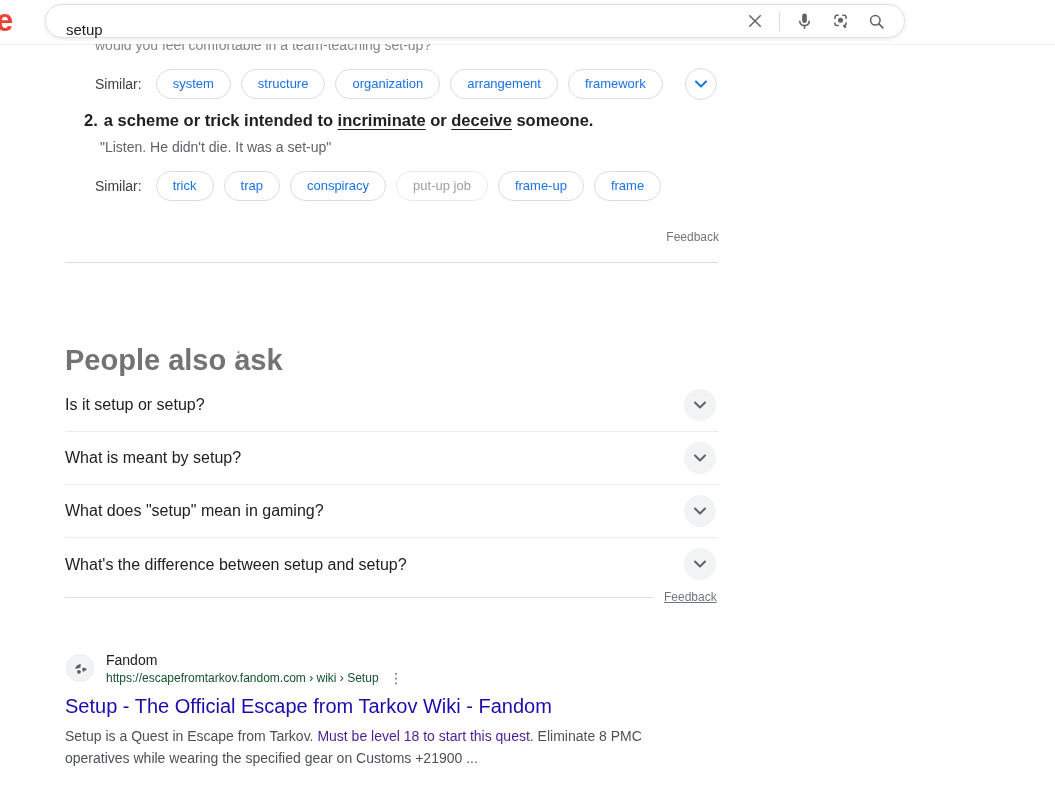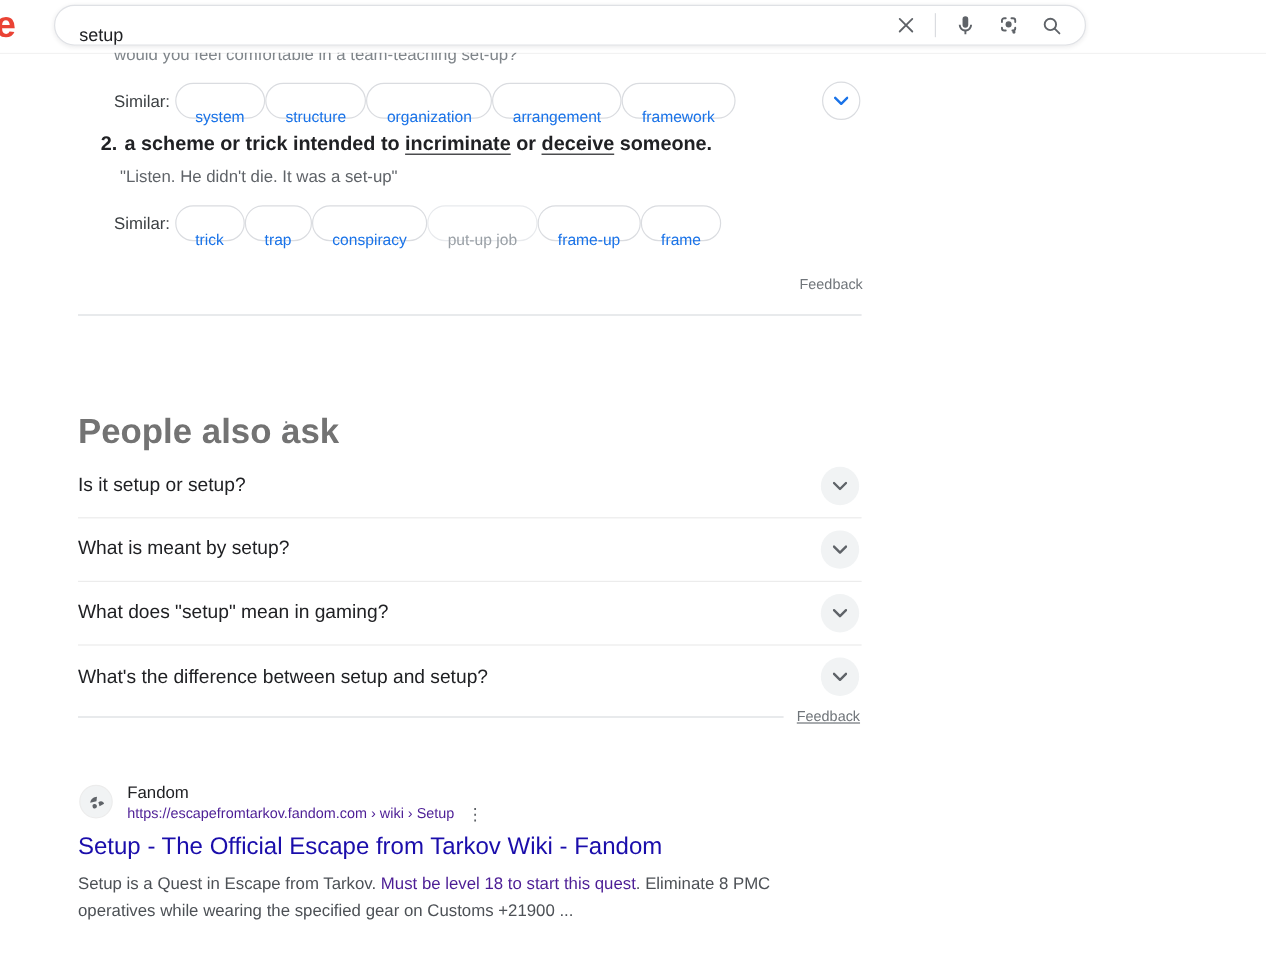--- a/index.html
+++ b/index.html
@@ -27,26 +27,26 @@
     padding-left:20px; font-family:"Liberation Sans", sans-serif; background:transparent;margin-top:16px;
   }
   .bar-icons { display:flex; align-items:center; gap:12px; padding-right:16px; }
   .icon-btn { background:none; border:none; cursor:pointer; display:flex; align-items:center; justify-content:center; width:24px; height:24px; padding:0; }
   .bar-divider { width:1px; height:20px; background:#dadce0; }
   
   .clipped-example {
     position:absolute; top:37px; left:95px; font-size:14px; color:#80868b; z-index:1;
   }
   
-  .chips-row { position:absolute; left:95px; display:flex; align-items:center; }
+  .chips-row { position:absolute; left:95px; display:flex; align-items:center; gap:10px; }
   .row1 { top:69px; }
   .row2 { top:171px; }
   .similar-label { font-size:14px; color:#3c4043; margin-right:4px; }
   .chip {
-    height:30px; line-height:28px; padding:14px 16px; border:1px solid #dadce0;
+    height:30px; line-height:28px; padding:0 16px; border:1px solid #dadce0;
     border-radius:15px; background:#fff; color:#1a73e8; font-size:13px;
     font-family:"Liberation Sans", sans-serif; cursor:pointer; white-space:nowrap;
   }
   .chip.muted { color:#9aa0a6; border-color:#e8eaed; cursor:default; }
   .round-btn {
     position:absolute; width:32px; height:32px; border-radius:50%; background:#fff;
     border:1px solid #dadce0; display:flex; align-items:center; justify-content:center; cursor:pointer;
   }
   .expander-1 { left:685px; top:68px; color:#1a73e8; }
   .definition {
@@ -84,21 +84,21 @@
   .feedback-2 {
     position:absolute; left:664px; top:590px; font-size:12px; color:#70757a;
     text-decoration:underline; background:none; border:none; cursor:pointer; font-family:"Liberation Sans", sans-serif;
   }
   
   .result-favicon {
     position:absolute; left:66px; top:654px; width:28px; height:28px; border-radius:50%;
     background:#f1f3f4; border:1px solid #ececec; display:flex; align-items:center; justify-content:center;
   }
   .result-site { position:absolute; left:106px; top:652px; font-size:14px; color:#202124; cursor:pointer; }
-  .result-url { position:absolute; left:106px; top:671px; font-size:12px; color:#4c1d95; cursor:pointer; }
+  .result-url { position:absolute; left:106px; top:671px; font-size:12px; color:#14532d; cursor:pointer; }
   .result-kebab { position:absolute; left:389px; top:670px; font-size:14px; color:#5f6368; background:none; border:none; cursor:pointer; }
   .result-title {
     position:absolute; left:65px; top:695px; font-size:20px; color:#1a0dab;
     text-decoration:none; cursor:pointer; font-weight:400;
   }
   .result-snippet {
     position:absolute; left:65px; top:725px; width:612px; font-size:14px;
     color:#4d5156; line-height:22px;
   }
   .snippet-bold { font-weight:normal; color:#4c1d95; }

